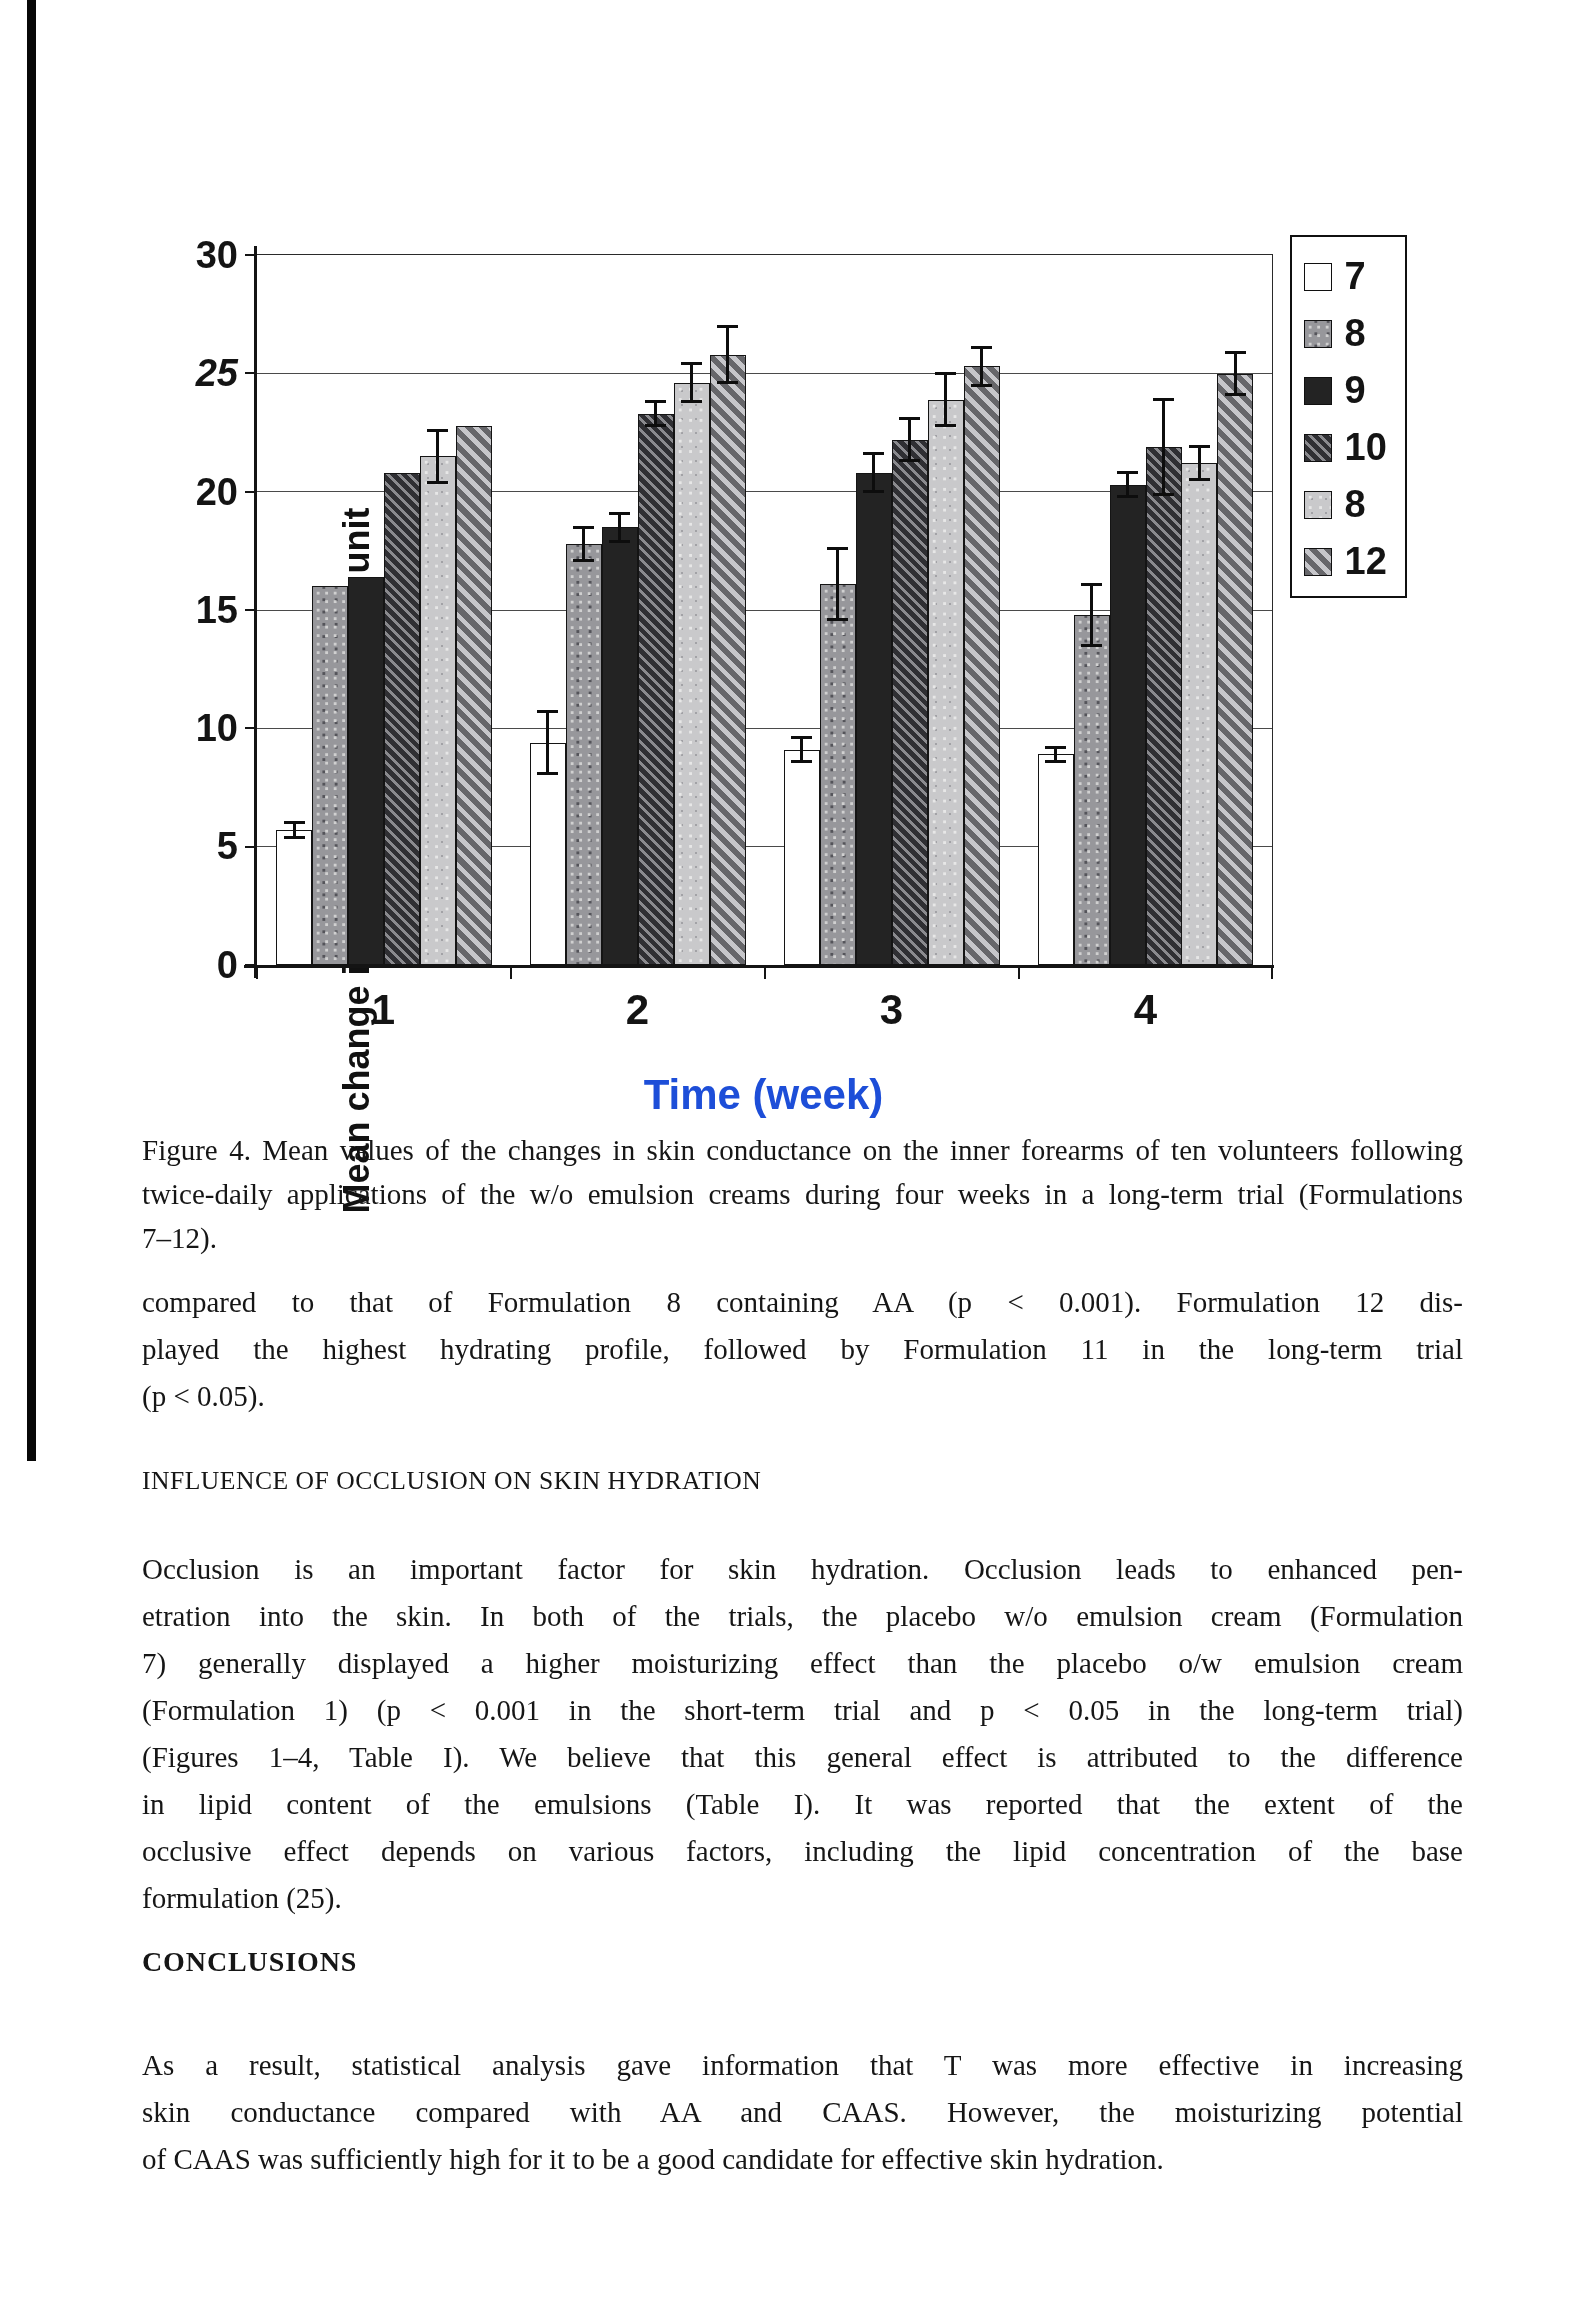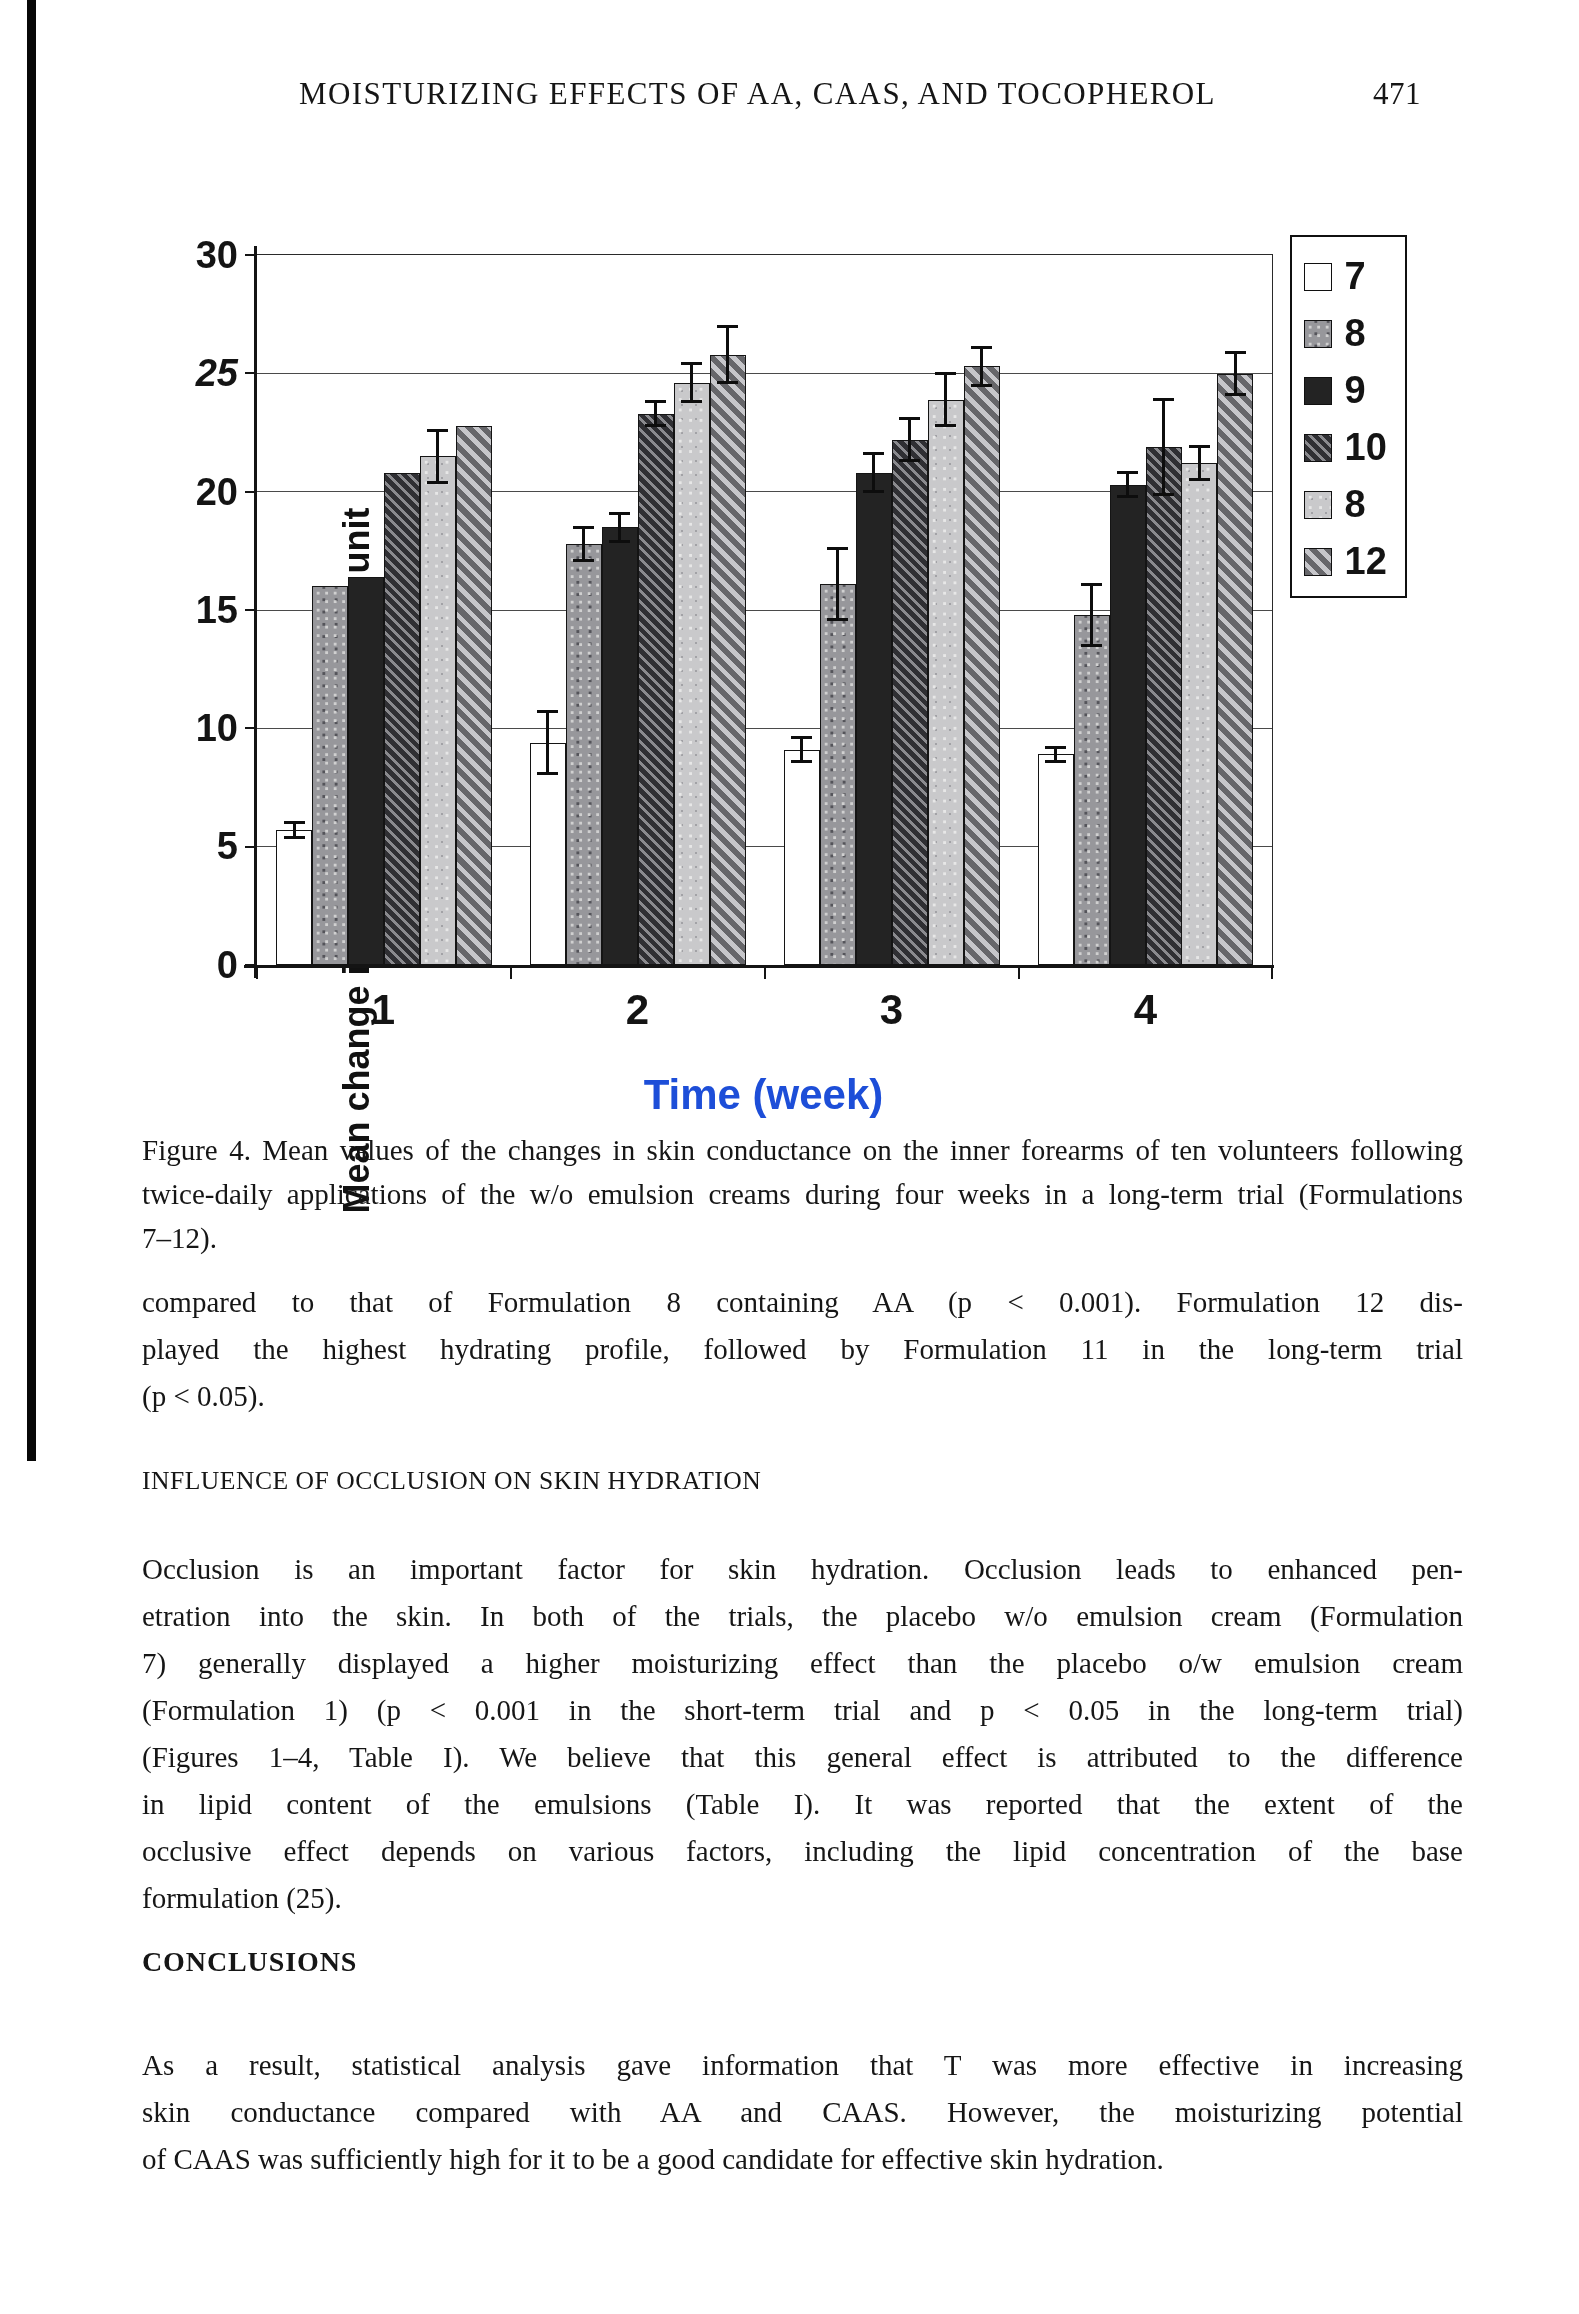--- a/index.html
+++ b/index.html
@@ -63,24 +63,20 @@
   #para1{top:1279px;} #head1{top:1466px;} #para2{top:1546px;}
   #head2{top:1946px;font-size:28px;font-weight:600;letter-spacing:0.9px;} #para3{top:2042px;}
 </style>
 </head>
 <body>
 
 <div class="page">
 
   <div class="scan-strip"></div>
 
-  <div class="running-head">
-    <div class="rh-title">MOISTURIZING EFFECTS OF AA, CAAS, AND TOCOPHEROL</div>
-    <div class="rh-folio">471</div>
-  </div>
 
   <div class="plot" id="plot">
     <div class="y-title">
       <div>Mean change in relative comeometer unit</div>
       <div>(rcu)</div>
     </div>
     <div class="axis-left"></div>
     <div class="axis-bottom"></div>
   <div class="ytick" style="bottom: -0.9px;"></div>
       <div class="ylab" style="bottom: -22px;">0</div>

